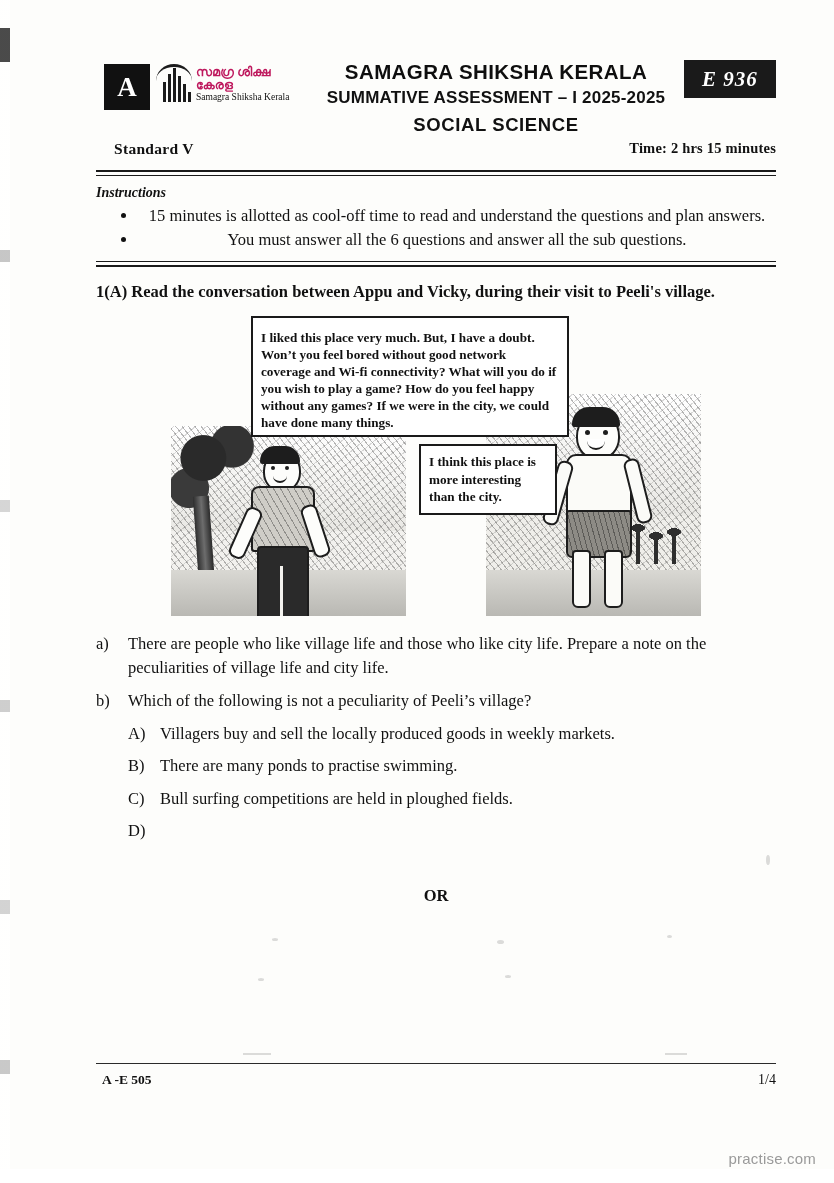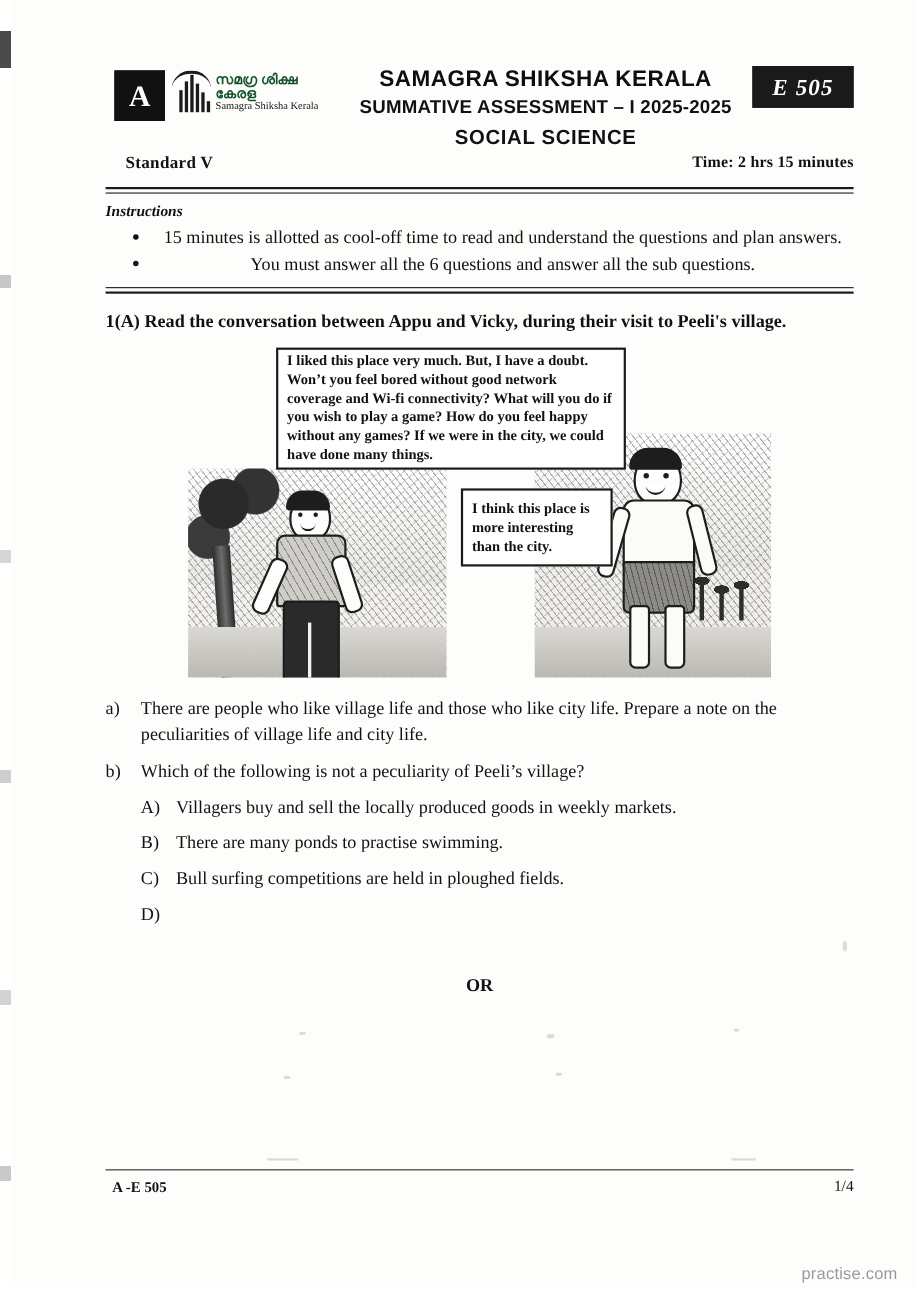--- a/index.html
+++ b/index.html
@@ -116,21 +116,21 @@
     border-radius: 50% / 100% 100% 0 0;
   }
   .logo-text {
     padding-top: 2px;
     line-height: 1.05;
   }
   .logo-text .ml {
     font-family: "Liberation Serif", serif;
     font-size: 12.5px;
     font-weight: bold;
-    color: #14532d;
+    color: #be185d;
     letter-spacing: .2px;
   }
   .logo-text .en {
     font-family: "Liberation Serif", serif;
     font-size: 9.5px;
     color: #111;
     margin-top: 1px;
   }
   .title-block {
     position: absolute;
@@ -395,21 +395,21 @@
     position: absolute;
     background: #ffffff;
     border: 2px solid #1a1a1a;
     font-family: "Liberation Serif", serif;
     font-weight: bold;
     color: #111;
   }
   .bubble-main {
     left: 80px; top: 0;
     width: 298px;
-    padding: 2px 8px 4px 8px;
+    padding: 12px 8px 4px 8px;
     font-size: 13.2px;
     line-height: 1.28;
   }
   .bubble-small {
     left: 248px; top: 128px;
     width: 118px;
     padding: 7px 8px;
     font-size: 13.2px;
     line-height: 1.34;
   }
@@ -507,21 +507,21 @@
           <div class="en">Samagra Shiksha Kerala</div>
         </div>
       </div>
 
       <div class="title-block">
         <div class="t-main">SAMAGRA SHIKSHA KERALA</div>
         <div class="t-sub">SUMMATIVE ASSESSMENT – I 2025-2025</div>
         <div class="t-subject">SOCIAL SCIENCE</div>
       </div>
 
-      <div class="code-box">E 505</div>
+      <div class="code-box">E 936</div>
 
       <div class="std-row">
         <span class="std">Standard  V</span>
         <span class="time">Time: 2 hrs 15 minutes</span>
       </div>
     </div>
 
     <div class="rule-double"></div>
 
     <div class="instructions">

